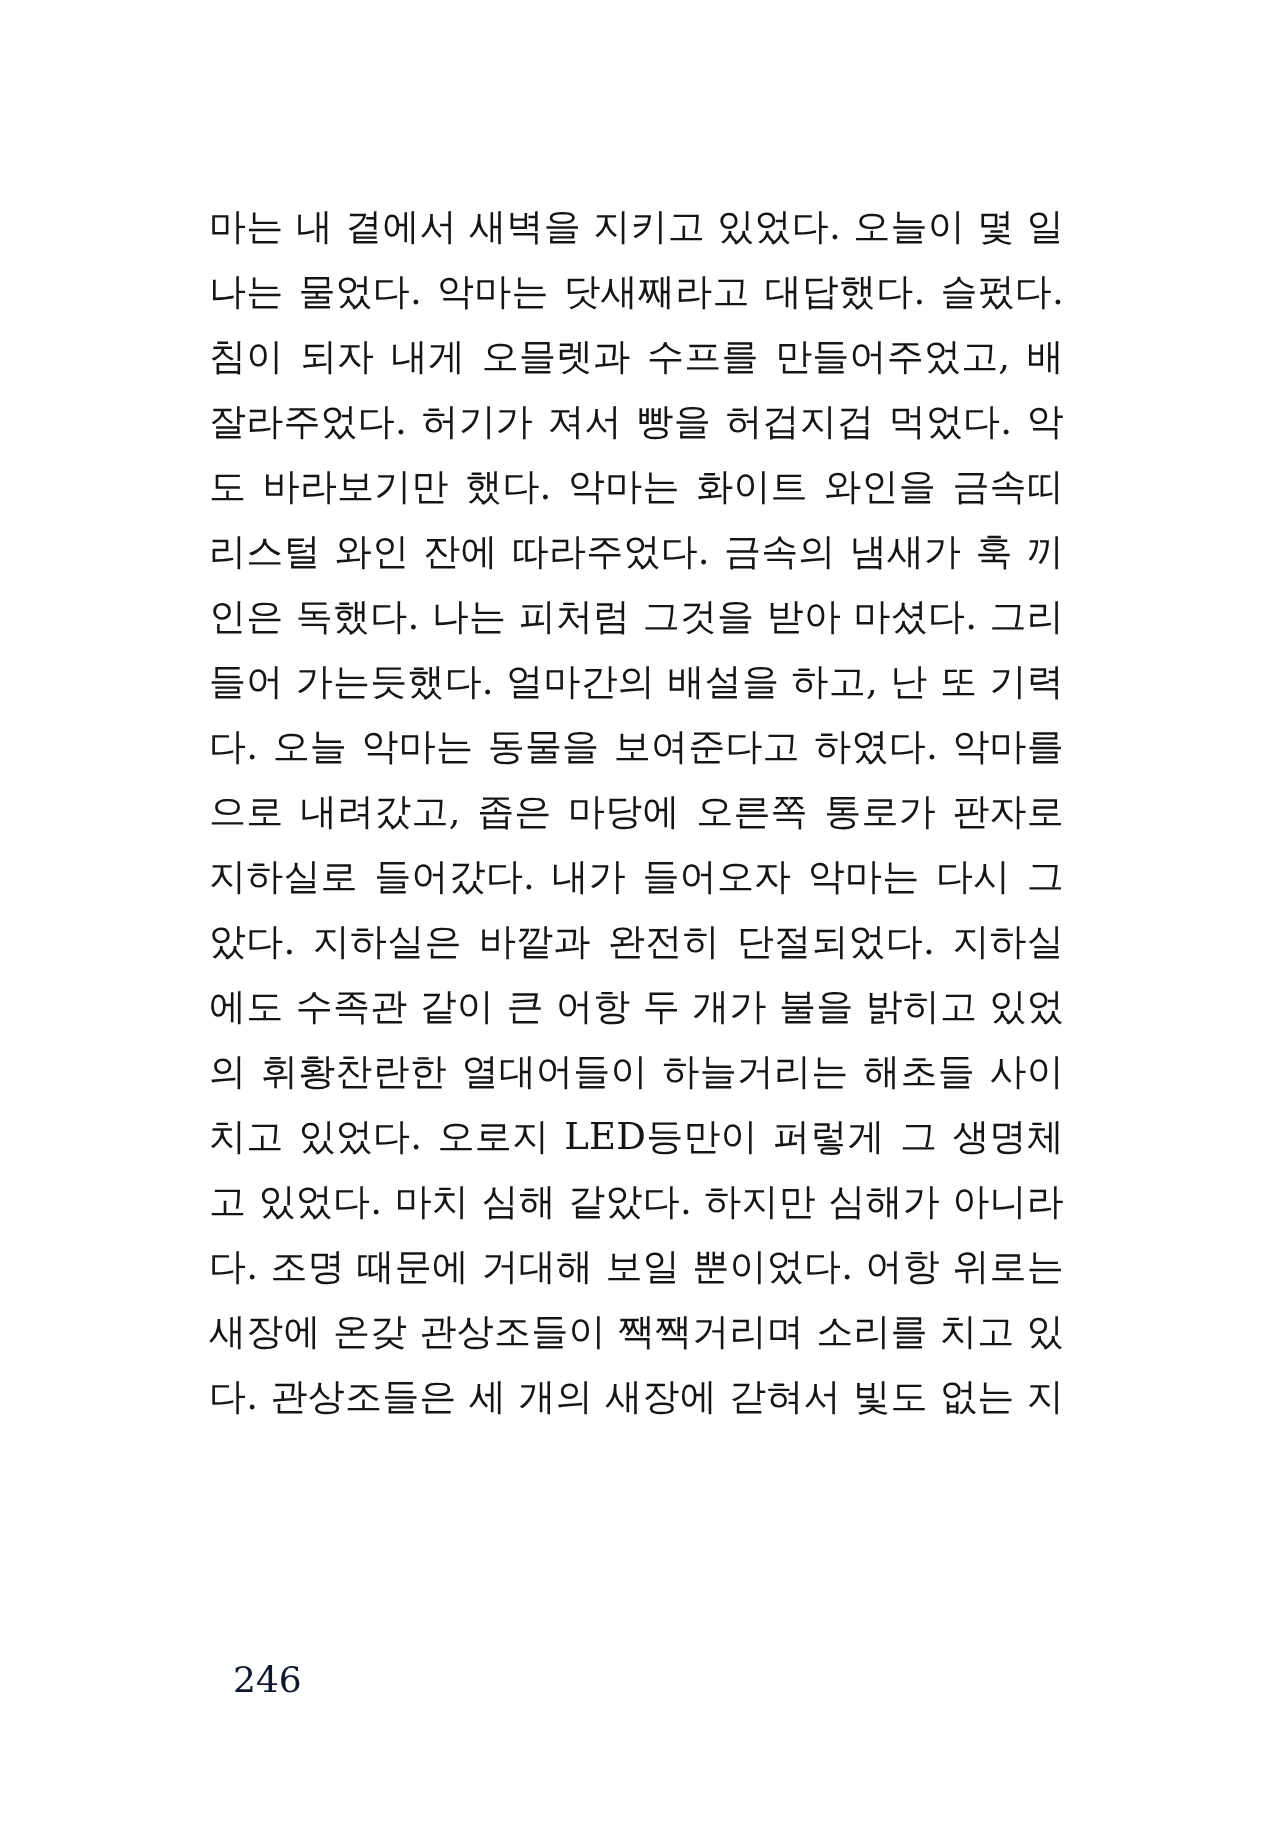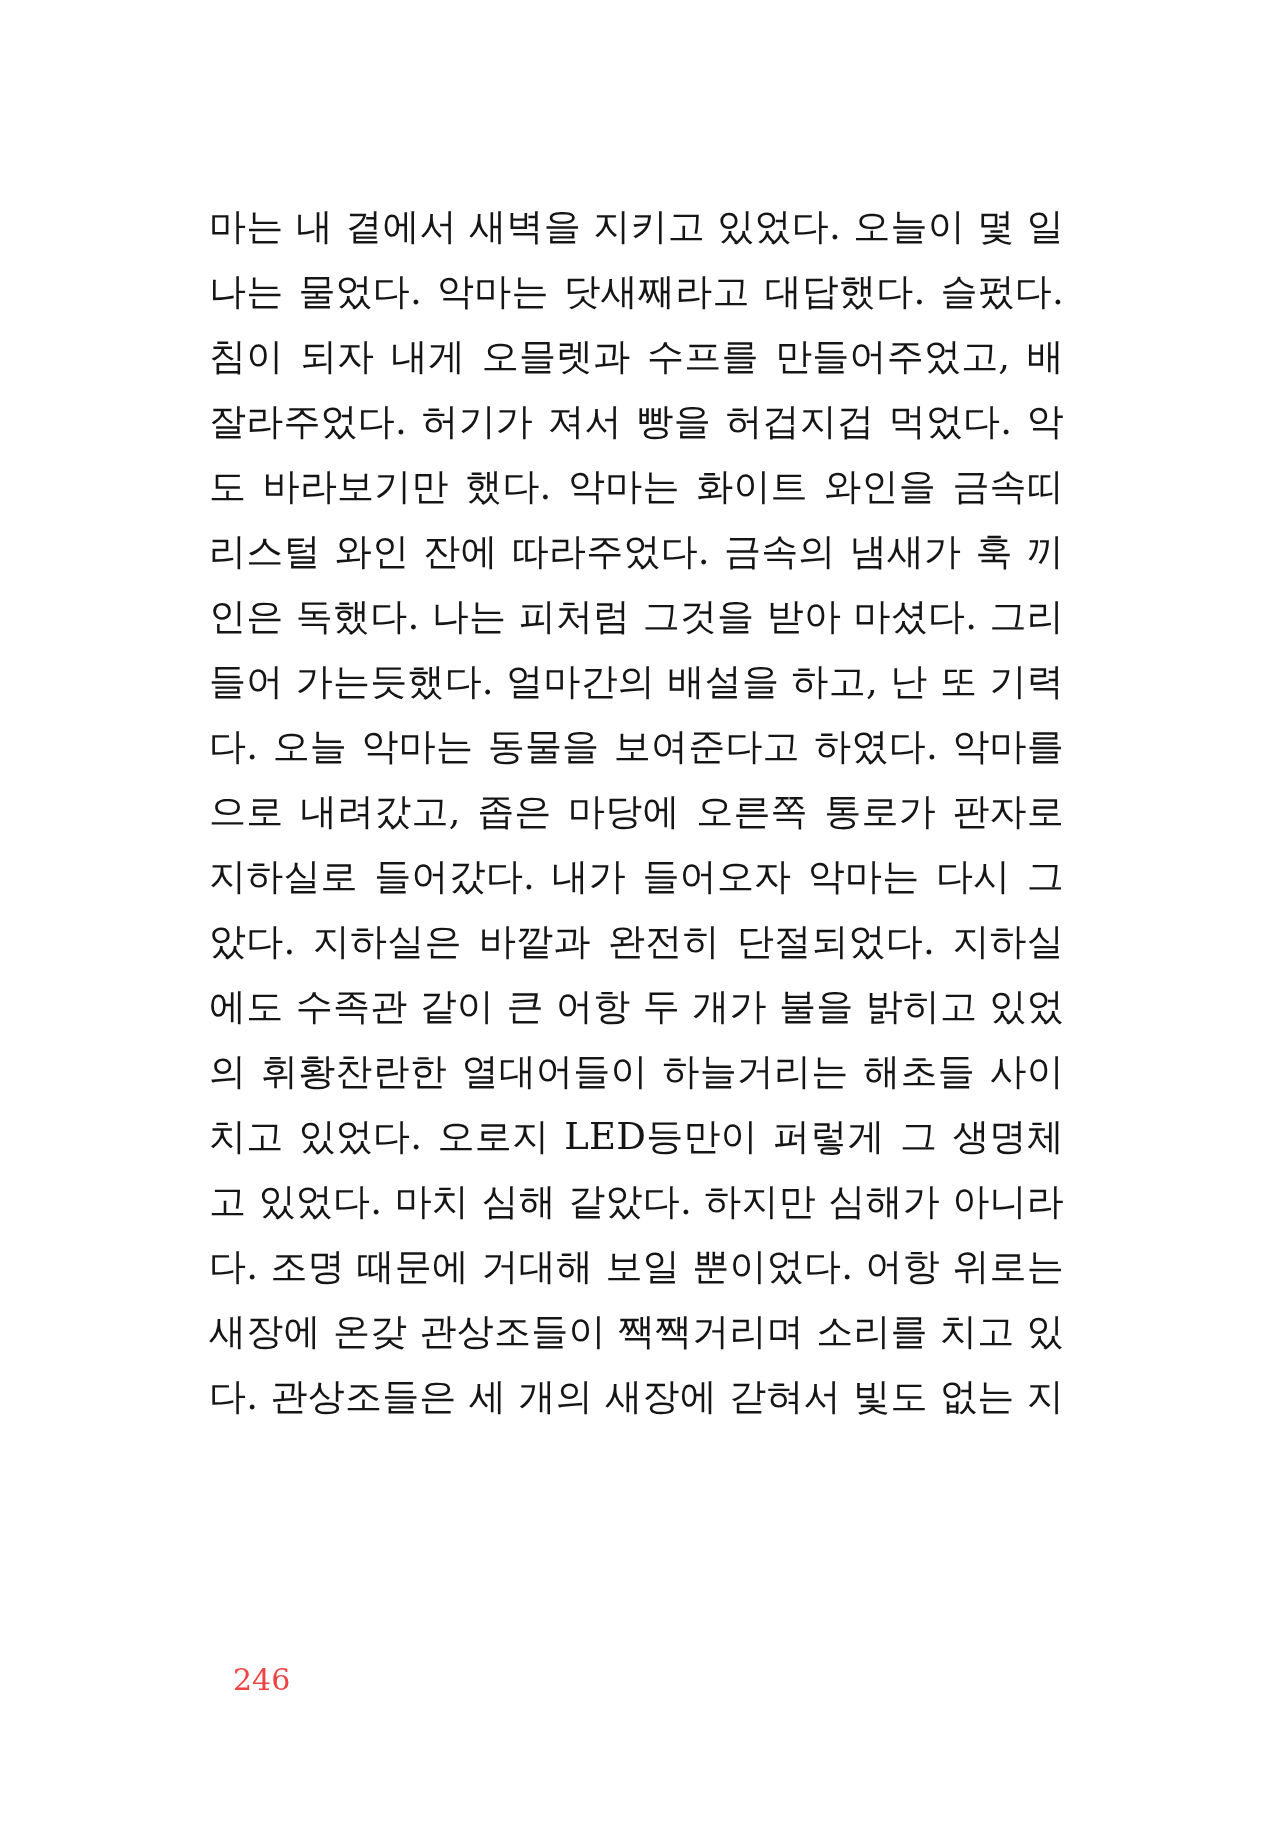--- a/index.html
+++ b/index.html
@@ -31,23 +31,23 @@
     letter-spacing: 0.2px;
     text-align: justify;
     text-align-last: justify;
     white-space: normal;
     overflow: hidden;
   }
   .page-number {
     position: absolute;
     left: 233px;
     top: 1660px;
-    font-size: 30px;
+    font-size: 36px;
     line-height: 40px;
-    color: #ef4444;
+    color: #0f172a;
     text-align: left;
   }
 </style>
 </head>
 <body>
 
 <div class="page">
   <div class="text-block">
     <p class="line">마는 내 곁에서 새벽을 지키고 있었다. 오늘이 몇 일째에요?</p>
     <p class="line">나는 물었다. 악마는 닷새째라고 대답했다. 슬펐다. 이제 이틀</p>

